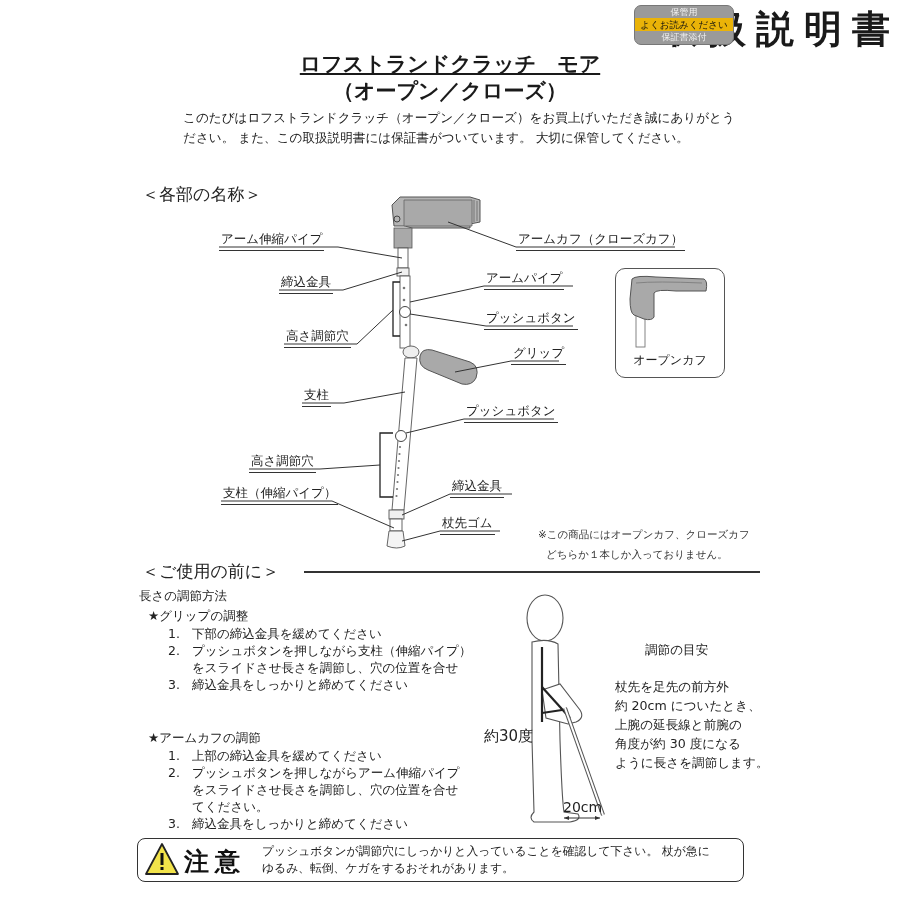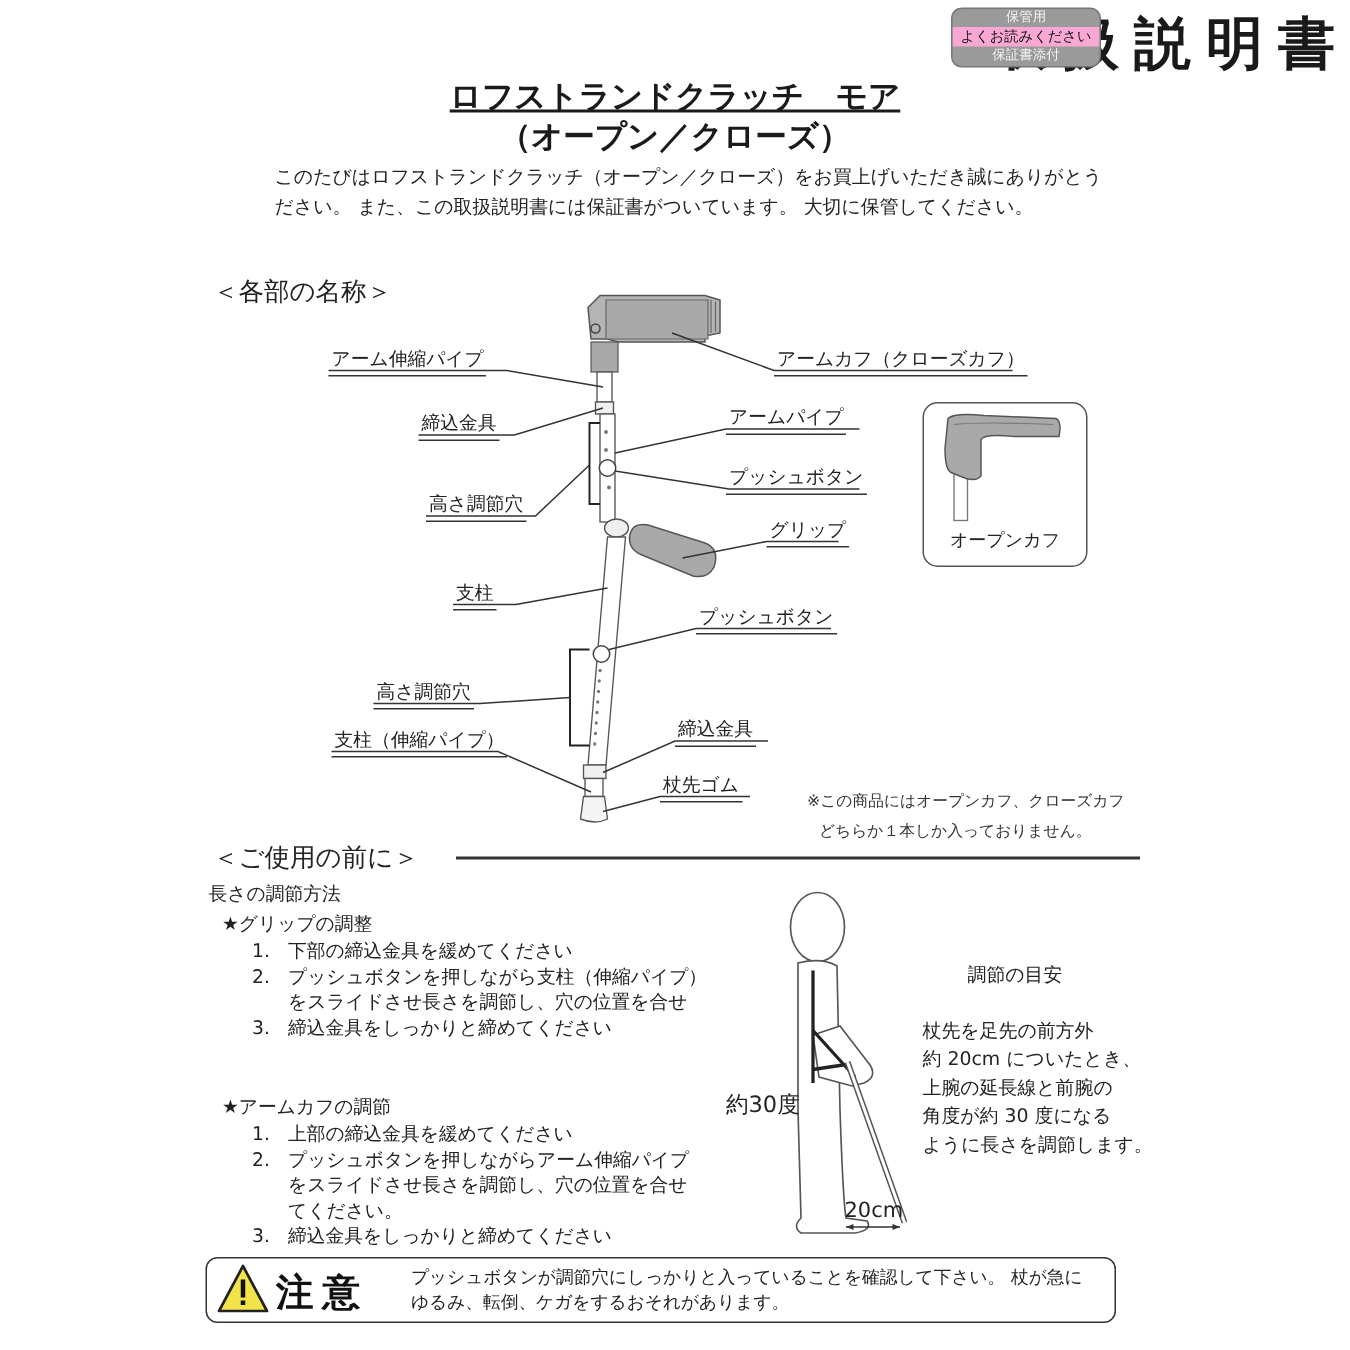--- a/index.html
+++ b/index.html
@@ -5,32 +5,32 @@
   html, body { margin:0; padding:0; background:#ffffff; }
   body { width:900px; height:900px; position:relative; overflow:hidden;
          font-family:"DejaVu Sans", "Liberation Sans", sans-serif; color:#222; }
   .abs { position:absolute; }
   .title { left:0; width:900px; top:4px; text-align:right; font-size:38px; font-weight:bold;
            letter-spacing:10px; color:#1a1a1a; }
   .subtitle { left:0; width:900px; text-align:center; font-size:21px; font-weight:bold; color:#1a1a1a; }
   .badge { left:634px; top:5px; width:98px; height:38px; border-radius:7px; background:#9a9a9a;
            border:1px solid #777; overflow:hidden; }
   .badge .r { height:12px; line-height:12px; text-align:center; font-size:9px; color:#f2f2f2; }
-  .badge .mid { background:#f9a8d4; color:#111; font-size:9.5px; height:13px; line-height:13px; }
+  .badge .mid { background:#eab308; color:#111; font-size:9.5px; height:13px; line-height:13px; }
   .intro { left:183px; top:108px; width:560px; font-size:12.6px; line-height:20px; color:#222; }
   .sec { font-size:17px; color:#222; }
   .lbl { font-size:12.5px; color:#222; border-bottom:1.4px solid #333; padding:0 2px 2px 2px; white-space:nowrap; }
   .note { font-size:10.5px; color:#333; line-height:20px; }
   .open-box { left:615px; top:268px; width:108px; height:108px; border:1.5px solid #555; border-radius:10px; background:#fff; }
   .open-box .cap { position:absolute; bottom:8px; width:100%; text-align:center; font-size:12px; }
   .instr { font-size:12.5px; line-height:17px; color:#222; }
   .guide { font-size:12.6px; line-height:19px; color:#222; }
   .caution { left:137px; top:838px; width:605px; height:42px; border:1.8px solid #333; border-radius:8px; background:#fff; }
   .caution .word { position:absolute; left:46px; top:6px; font-size:25px; font-weight:bold; letter-spacing:6px; color:#111; }
-  .caution .msg { position:absolute; left:136px; top:4px; font-size:11.8px; line-height:17px; color:#222; }
+  .caution .msg { position:absolute; left:124px; top:4px; font-size:11.8px; line-height:17px; color:#222; }
 </style>
 </head>
 <body>
 
 <div class="abs title">取扱説明書</div>
 <div class="abs subtitle" style="top:50px;text-decoration:underline;">ロフストランドクラッチ　モア</div>
 <div class="abs subtitle" style="top:77px;">（オープン／クローズ）</div>
 
 <div class="abs badge">
   <div class="r">保管用</div>

